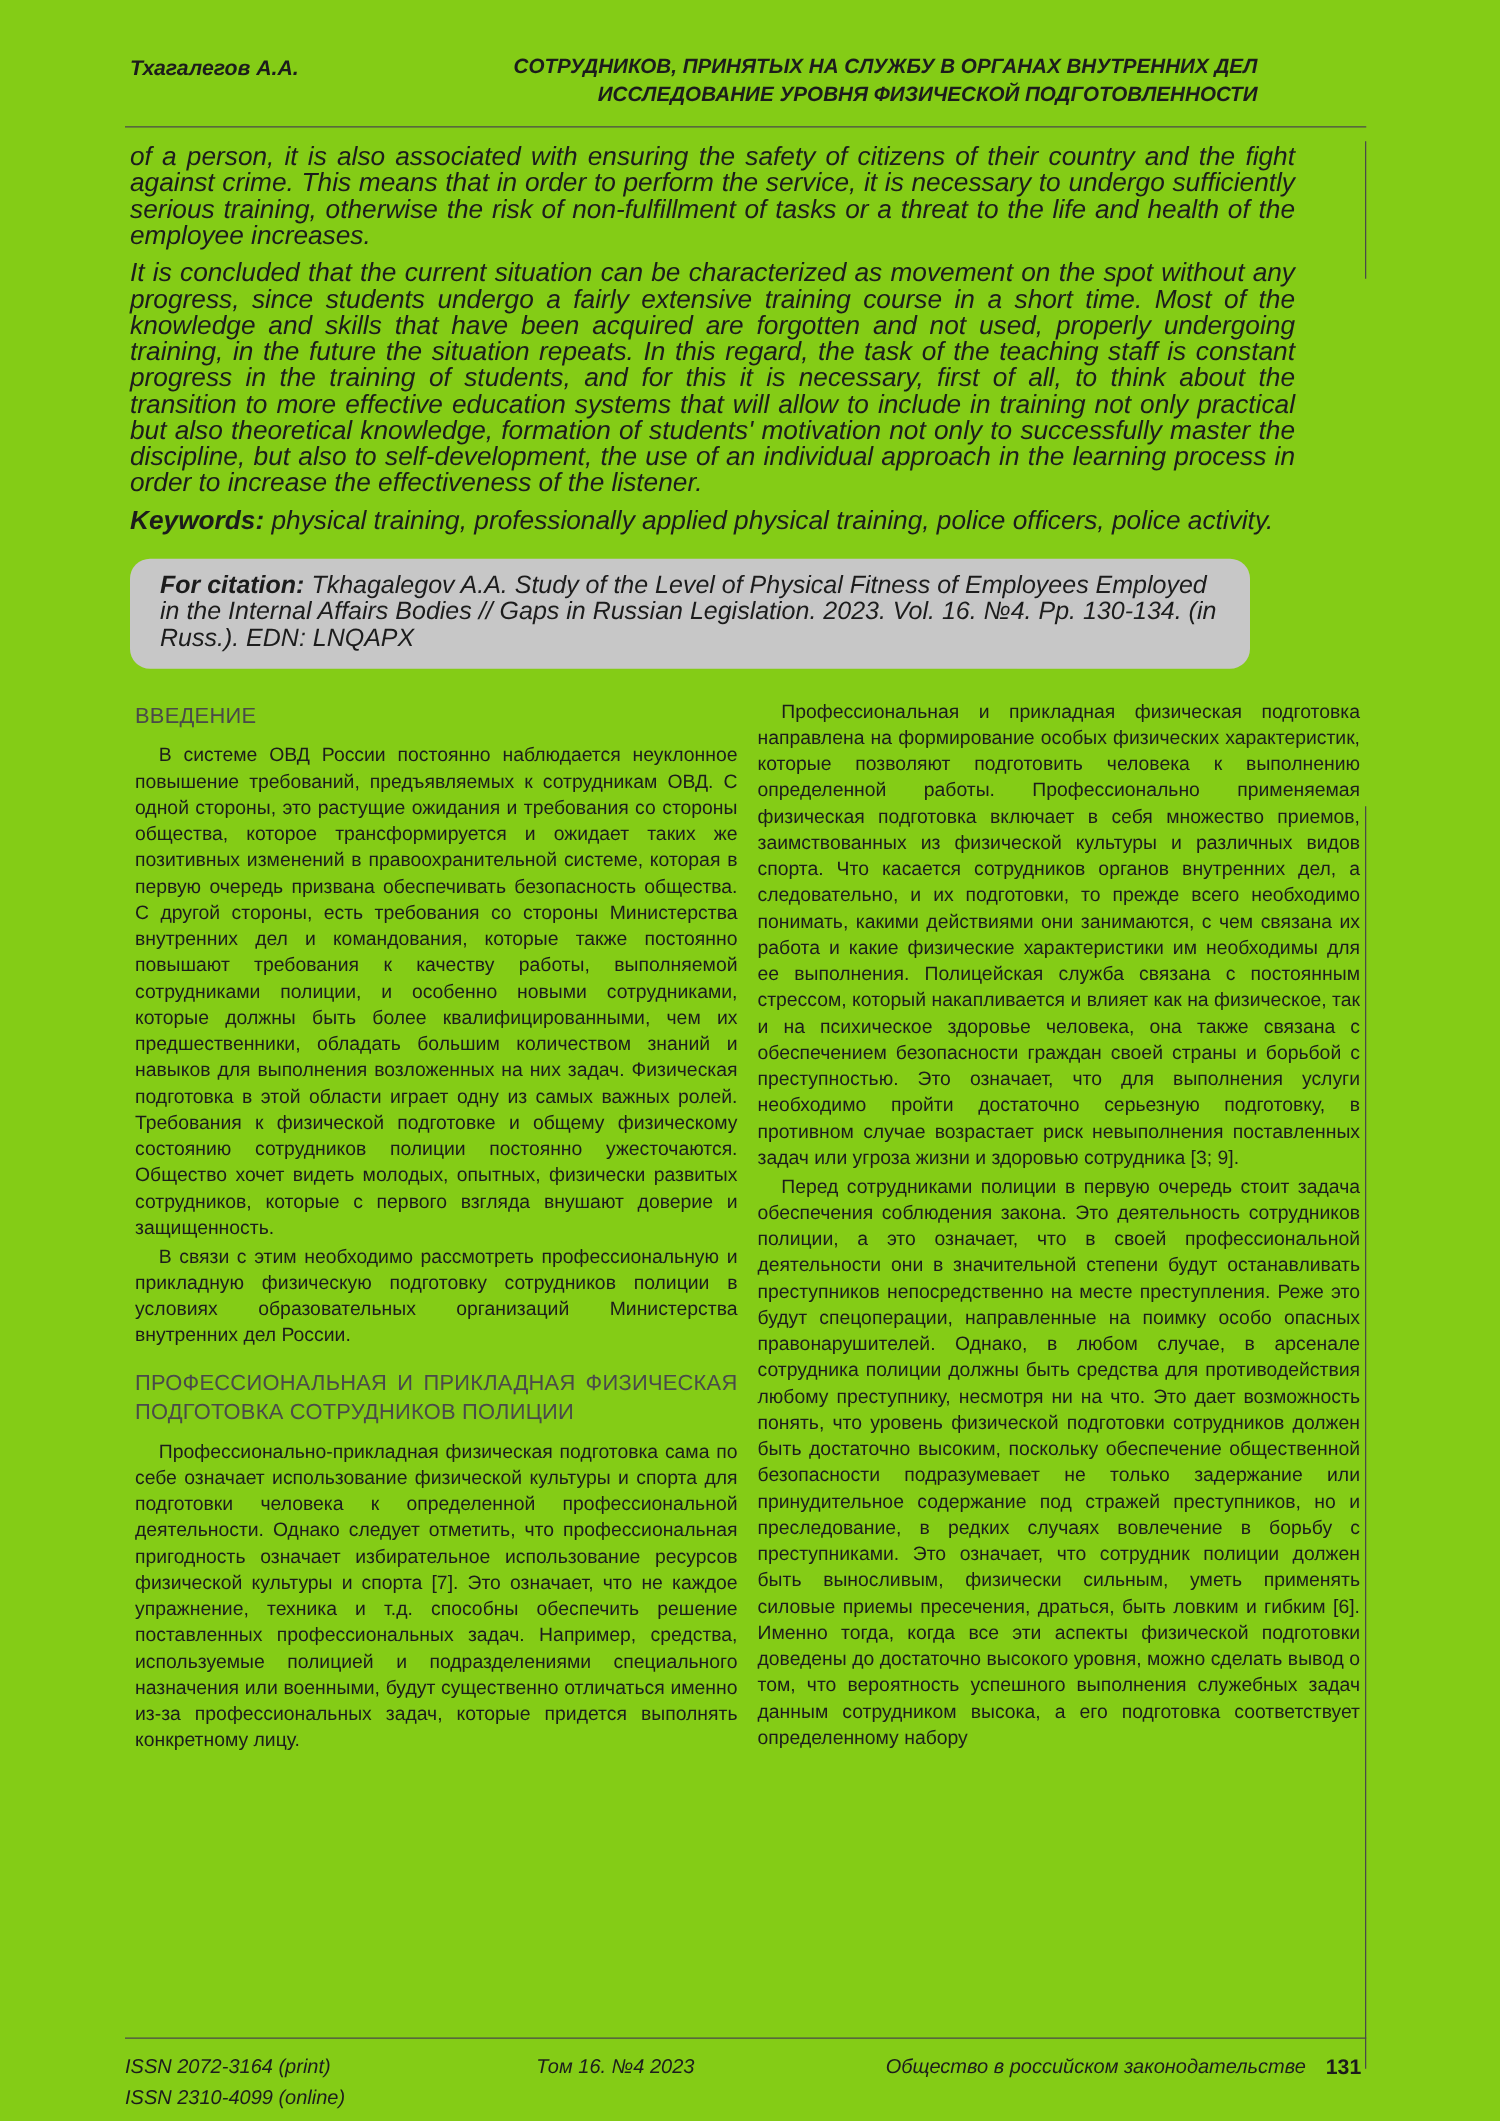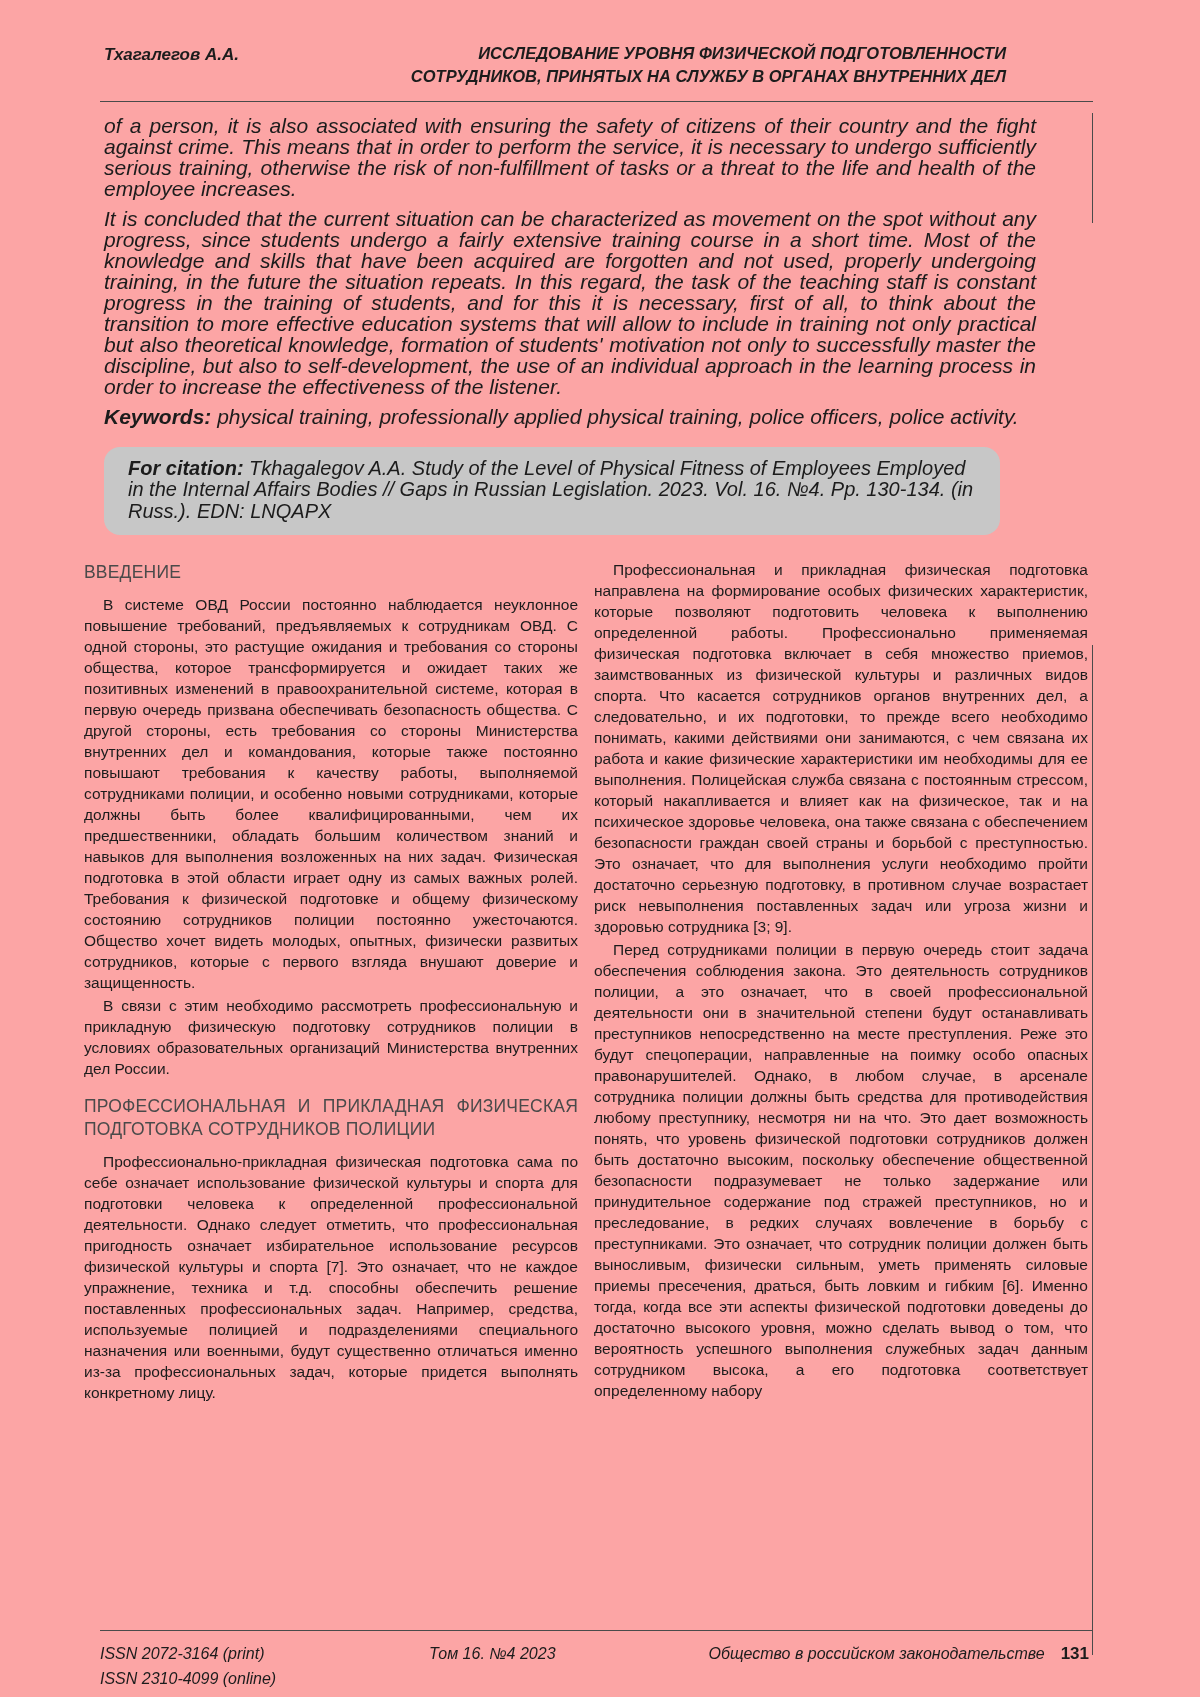--- a/index.html
+++ b/index.html
@@ -1,18 +1,18 @@
 <!DOCTYPE html>
 <html lang="ru"><head>
 <meta charset="utf-8">
 <style>
   html,body { margin:0; padding:0; background:#e9e9e9; }
   .page {
     position:relative; width:1200px; height:1697px; margin:0 auto;
-    background:#fca5a5; color:#1c1c1c;
+    background:#84cc16; color:#1c1c1c;
     font-family:"Liberation Sans", sans-serif; overflow:hidden;
   }
 
   
   .header { display:flex; justify-content:space-between; align-items:flex-start; margin:42px 106px 0 104px; }
   .author { font-weight:bold; font-style:italic; font-size:17px; padding-top:3px; white-space:nowrap; }
   .title { text-align:right; font-weight:bold; font-style:italic; font-size:16.5px; line-height:1.42; margin-right:88px; }
   .header-rule { height:1px; background:#4a4a4a; margin:12px 107px 0 100px; }
 
   
@@ -20,21 +20,21 @@
   .abstract p { margin:0 0 9px 0; }
   .keywords { margin-top:14px; }
 
   
   .citation {
     margin:20px 0 0 104px; width:848px; background:#c7c7c7; border-radius:16px;
     padding:11px 24px 13px 24px; font-style:italic; font-size:20px; line-height:21.5px;
   }
 
   
-  .columns { display:flex; gap:16px; margin:24px 112px 0 84px; }
+  .columns { display:flex; gap:16px; margin:24px 112px 0 108px; }
   .col { flex:1; font-size:15.5px; line-height:21px; text-align:justify; hyphens:auto; }
   .col p { margin:0 0 2px 0; text-indent:19px; }
   .sect-heading {
     font-size:17.5px; font-weight:400; color:#4a4a4a;
     margin:2px 0 10px 0; line-height:23px; letter-spacing:0.2px;
   }
   .sect-heading.second { margin-top:16px; }
 
   
   .vrule { position:absolute; width:1px; background:#4a4a4a; left:1092px; }
@@ -52,22 +52,22 @@
   .pagenum { font-weight:bold; font-style:normal; font-size:17px; }
 </style>
 </head>
 <body>
 
 <div class="page">
 
   <div class="header">
     <div class="author">Тхагалегов А.А.</div>
     <div class="title">
+      <div>СОТРУДНИКОВ, ПРИНЯТЫХ НА СЛУЖБУ В ОРГАНАХ ВНУТРЕННИХ ДЕЛ</div>
       <div>ИССЛЕДОВАНИЕ УРОВНЯ ФИЗИЧЕСКОЙ ПОДГОТОВЛЕННОСТИ</div>
-      <div>СОТРУДНИКОВ, ПРИНЯТЫХ НА СЛУЖБУ В ОРГАНАХ ВНУТРЕННИХ ДЕЛ</div>
     </div>
   </div>
 
   <div class="header-rule"></div>
   <div class="vrule vrule-top"></div>
   <div class="vrule vrule-main"></div>
 
   <div class="abstract" lang="en">
     <p>of a person, it is also associated with ensuring the safety of citizens of their country and the fight against crime. This means that in order to perform the service, it is necessary to undergo sufficiently serious training, otherwise the risk of non-fulfillment of tasks or a threat to the life and health of the employee increases.</p>
     <p>It is concluded that the current situation can be characterized as movement on the spot without any progress, since students undergo a fairly extensive training course in a short time. Most of the knowledge and skills that have been acquired are forgotten and not used, properly undergoing training, in the future the situation repeats. In this regard, the task of the teaching staff is constant progress in the training of students, and for this it is necessary, first of all, to think about the transition to more effective education systems that will allow to include in training not only practical but also theoretical knowledge, formation of students' motivation not only to successfully master the discipline, but also to self-development, the use of an individual approach in the learning process in order to increase the effectiveness of the listener.</p>

